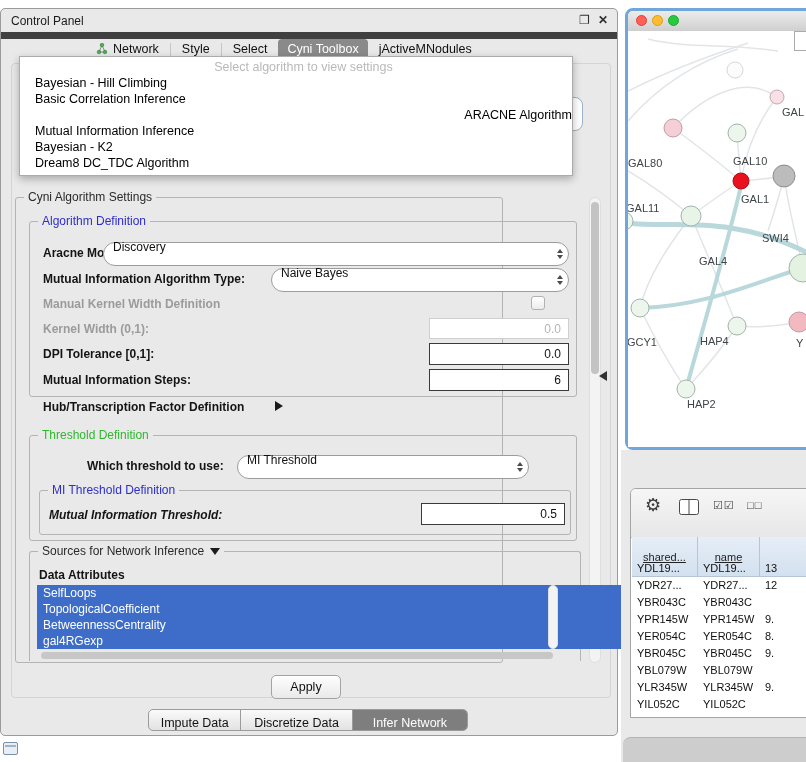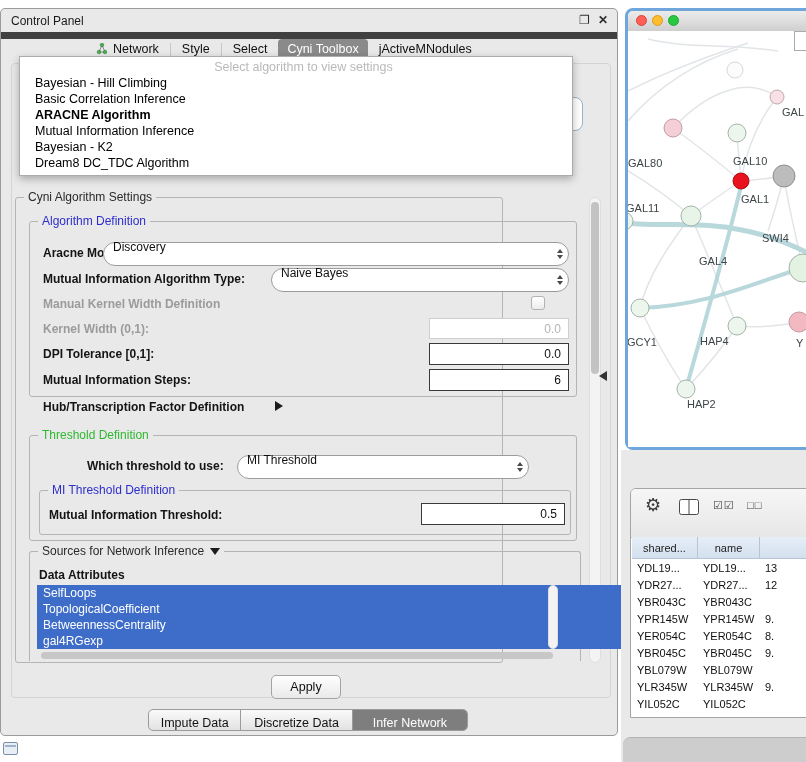--- a/index.html
+++ b/index.html
@@ -27,21 +27,21 @@
   .arrows{position:absolute;right:5px;top:50%;transform:translateY(-50%);display:flex;flex-direction:column;gap:2px;}
   .tri-up{width:0;height:0;border-left:3.5px solid transparent;border-right:3.5px solid transparent;border-bottom:4.5px solid #4a4a4a;}
   .tri-down{width:0;height:0;border-left:3.5px solid transparent;border-right:3.5px solid transparent;border-top:4.5px solid #4a4a4a;}
   .tfield{position:absolute;background:#fff;border:1.5px solid #3a3a3a;display:flex;align-items:center;justify-content:flex-end;padding-right:7px;font-size:12px;color:#111;box-sizing:border-box;}
   .tfield.dis{border:1px solid #cfcfcf;color:#b5b5b5;}
   .cbox{position:absolute;width:14px;height:14px;border:1px solid #b2b2b2;border-radius:3px;background:linear-gradient(#ffffff,#ececec);box-sizing:border-box;}
   
   .popup{position:absolute;background:#fff;border:1px solid #ababab;box-shadow:0 3px 8px rgba(0,0,0,.28);z-index:50;padding-top:2px;padding-left:12px;}
   .popt{height:16px;line-height:16px;font-size:12.5px;padding-left:3px;white-space:nowrap;color:#000;}
   .popt.ph{color:#b9b9b9;text-align:center;}
-  .popt.sel{font-weight:700;}
+  .popt.sel{font-weight:400;text-align:right;}
   .combofrag{position:absolute;background:#fff;border:1px solid #9ab2cc;border-radius:0 8px 8px 0;z-index:40;}
   
   .selrow{height:16px;line-height:16px;background:#3d6dc8;color:#fff;font-size:12px;padding-left:6px;white-space:nowrap;}
   
   .tri-right{width:0;height:0;border-top:5px solid transparent;border-bottom:5px solid transparent;border-left:8px solid #1c1c1c;display:inline-block;}
   .tri-downb{width:0;height:0;border-left:5px solid transparent;border-right:5px solid transparent;border-top:7px solid #1c1c1c;display:inline-block;}
   .tri-left{position:absolute;width:0;height:0;border-top:5px solid transparent;border-bottom:5px solid transparent;border-right:8px solid #333;}
   
   .vtrack{position:absolute;background:#f3f3f3;border:1px solid #dedede;border-radius:6px;box-sizing:border-box;}
   .vthumb{position:absolute;background:#c3c3c3;border-radius:5px;}
@@ -56,21 +56,21 @@
   .netwin{position:absolute;left:625px;top:8px;width:186px;height:442px;background:#fff;border:3px solid #6fa6dc;border-radius:8px 0 0 8px;box-sizing:border-box;}
   .net-titlebar{position:absolute;left:0;top:0;width:100%;height:20px;background:linear-gradient(#ececec,#cfcfcf);border-bottom:1px solid #aaa;border-radius:5px 0 0 0;}
   .light{position:absolute;width:11px;height:11px;border-radius:50%;top:4px;box-sizing:border-box;}
   .netcontent{position:absolute;left:0;top:20px;width:180px;height:416px;overflow:hidden;background:#fff;}
   .nlabel{position:absolute;font-size:11px;color:#3f4648;white-space:nowrap;}
   
   .rightbg{position:absolute;left:621px;top:450px;width:185px;height:312px;background:#e9e9e9;}
   .tp-label{position:absolute;left:634px;top:488px;font-size:12.5px;color:#3b82f6;}
   .tablewin{position:absolute;left:630px;top:488px;width:178px;height:230px;background:#fff;border:1px solid #a5a5a5;border-radius:6px 0 0 0;box-sizing:border-box;overflow:hidden;}
   .ttoolbar{position:absolute;left:0;top:0;width:100%;height:48px;background:linear-gradient(#f6f6f6,#e7e7e7);border-bottom:1px solid #cccccc;}
-  .hdrcell{position:absolute;top:48px;height:22px;display:flex;align-items:center;justify-content:center;font-size:11px;color:#222;background:linear-gradient(#e6eef7,#d3e0ee);border-right:1px solid #b6c4d6;border-bottom:1px solid #b6c4d6;box-sizing:border-box;}
+  .hdrcell{position:absolute;top:48px;height:40px;display:flex;align-items:center;justify-content:center;font-size:11px;color:#222;background:linear-gradient(#e6eef7,#d3e0ee);border-right:1px solid #b6c4d6;border-bottom:1px solid #b6c4d6;box-sizing:border-box;text-decoration:underline;}
   .tbody{position:absolute;left:1px;top:70px;width:176px;}
   .trow{display:flex;height:17px;align-items:center;}
   .tcell{font-size:11px;color:#101010;padding-left:5px;white-space:nowrap;overflow:hidden;box-sizing:border-box;}
   .bstrip{position:absolute;left:623px;top:737px;width:183px;height:25px;background:#cdcdcd;border-top:1px solid #b3b3b3;border-radius:8px 0 0 0;}
   .miniwin{position:absolute;left:3px;top:742px;width:15px;height:13px;border:1px solid #7a8fa8;border-radius:2px;background:#e8eef5;box-sizing:border-box;}
   .miniwin::after{content:"";position:absolute;left:1px;top:2px;width:11px;height:2px;background:#9fb4c9;}
 </style>
 </head>
 <body>
 
@@ -194,21 +194,21 @@
           <i class="tri-up"></i>
           <i class="tri-down"></i>
         </span>
     </div>
 
     <div class="group" style="left:38px;top:481px;width:532px;height:45px;">
       <span class="gtitle" style="color:#2d2dcc;">
           <span>MI Threshold Definition</span>
         </span>
     </div>
-    <span class="lbl" style="left:48px;top:499px;">Mutual Information Threshold:</span>
+    <span class="lbl" style="left:48px;top:499px;font-style:italic;">Mutual Information Threshold:</span>
     <div class="tfield" style="left:420px;top:494px;width:144px;height:22px;">
         <span>0.5</span>
       </div>
 
     <div class="group" style="left:28px;top:542px;width:552px;height:110px;border-bottom:none;border-radius:3px 3px 0 0;">
       <span class="gtitle">
         <span>Sources for Network Inference</span>
         <i class="tri-downb"></i>
       </span>
     </div>

